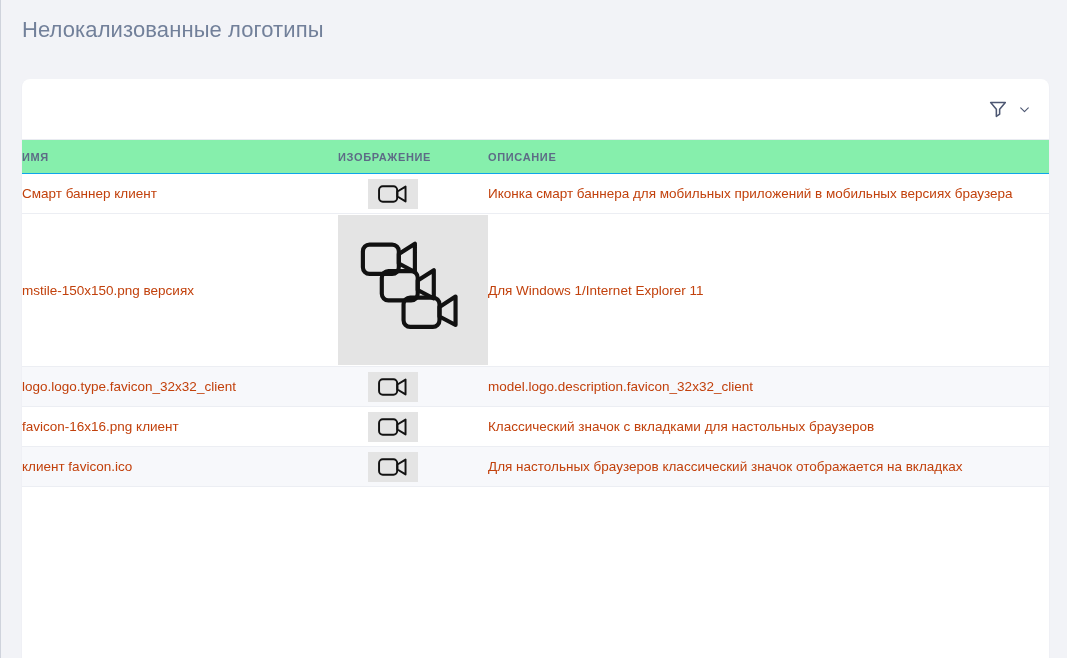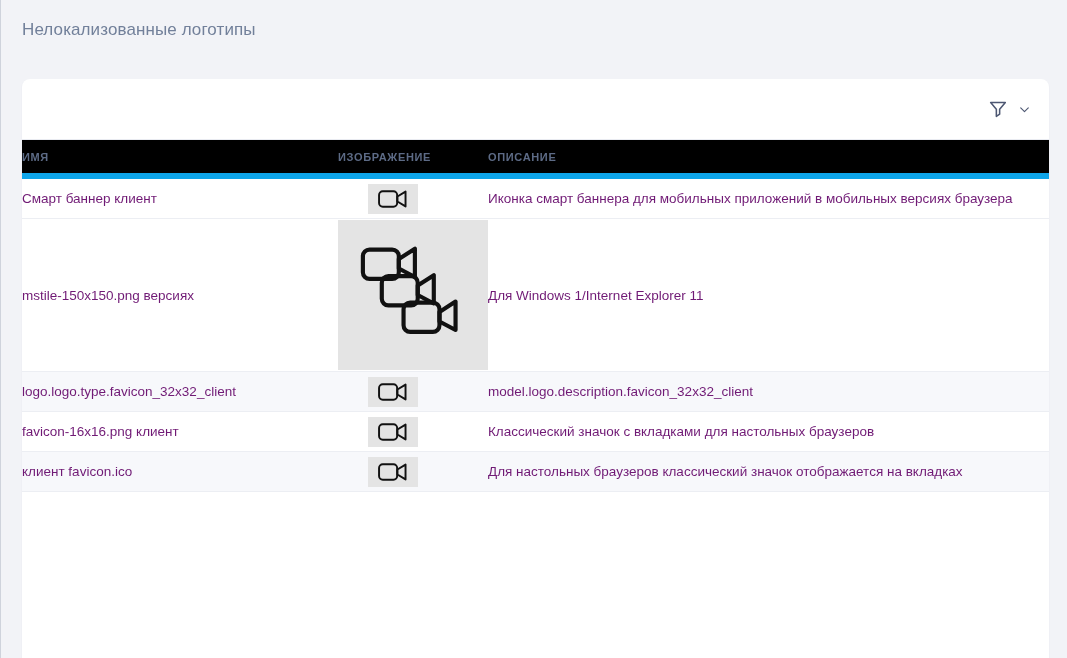--- a/index.html
+++ b/index.html
@@ -19,21 +19,21 @@
 
   
   .page-header {
     height: 60px;
     display: flex;
     align-items: center;
     padding-left: 21px;
     box-sizing: border-box;
   }
   .page-title {
-    font-size: 17px;
+    font-size: 22px;
     color: #72809a;
     letter-spacing: .1px;
     white-space: nowrap;
   }
 
   
   .card {
     position: absolute;
     left: 21px;
     top: 79px;
@@ -64,43 +64,43 @@
   }
   .filter-icon svg, .chevron-icon svg { display: block; }
 
   
   table.logo-table {
     width: 100%;
     border-collapse: collapse;
     table-layout: fixed;
   }
   table.logo-table thead th {
-    background: #000000;
+    background: #86efac;
     border-top: 1px solid #e9ebf1;
-    border-bottom: 6px solid #0ea5e9;
+    border-bottom: 1px solid #0ea5e9;
     height: 33px;
     font-size: 11px;
     font-weight: bold;
     color: #5d6b86;
     letter-spacing: .65px;
     text-align: left;
     padding: 0;
     vertical-align: middle;
   }
   col.col-name  { width: 316px; }
   col.col-image { width: 150px; }
   col.col-desc  { width: auto;  }
 
   th.th-name  { padding-left: 21px; }
   th.th-image { padding-left: 28px; margin-left: 40px; }
   th.th-desc  { padding-left: 12px; }
 
   table.logo-table tbody td {
     font-size: 13.5px;
-    color: #701a75;
+    color: #c2410c;
     border-bottom: 1px solid #eceef3;
     padding: 0;
     vertical-align: middle;
   }
   tbody tr.row-alt td { background: #f7f8fb; }
 
   td.cell-name { padding-left: 21px; padding-right: 10px; }
   td.cell-desc { padding-left: 12px; padding-right: 10px; }
   td.cell-image { text-align: left; padding: 0; }
 

